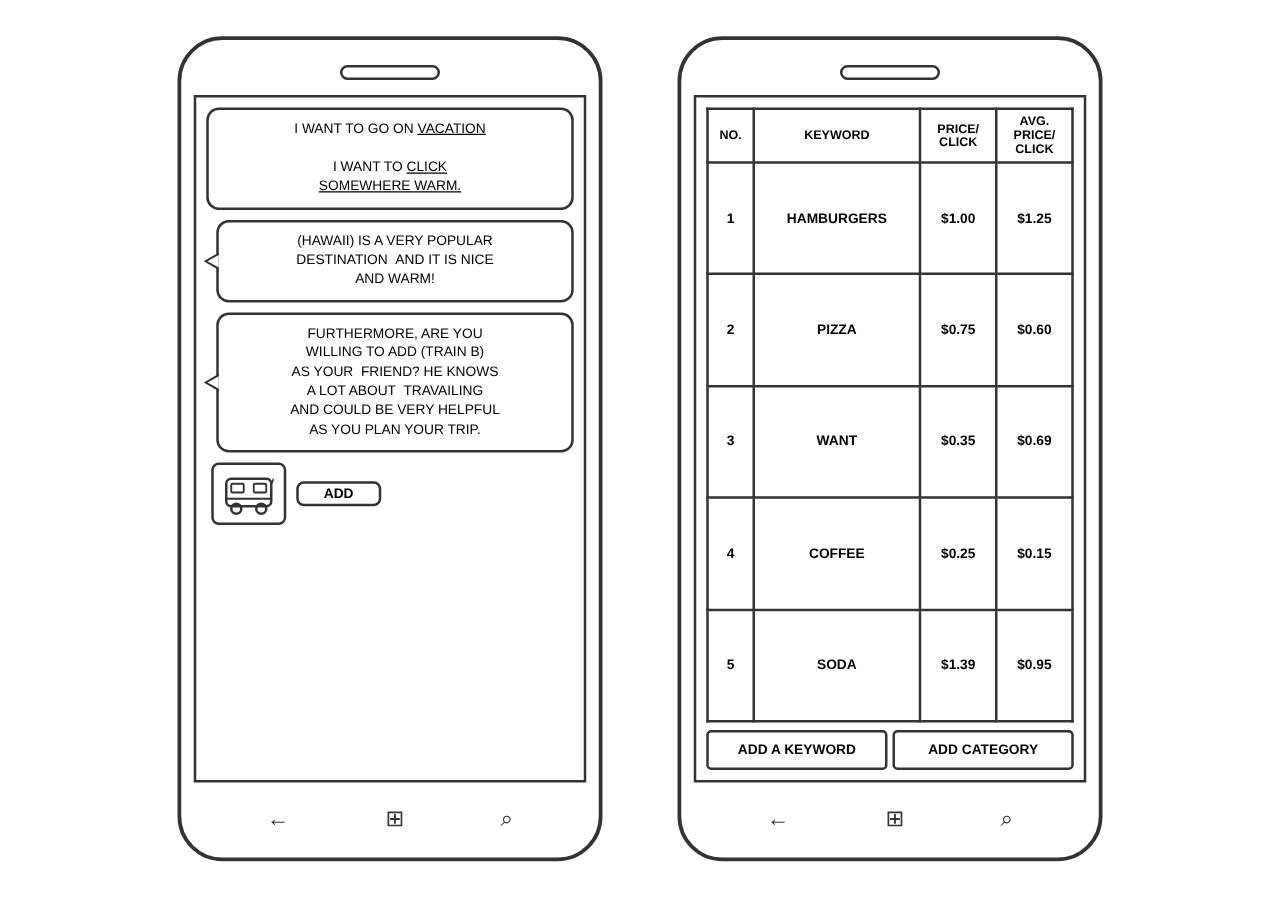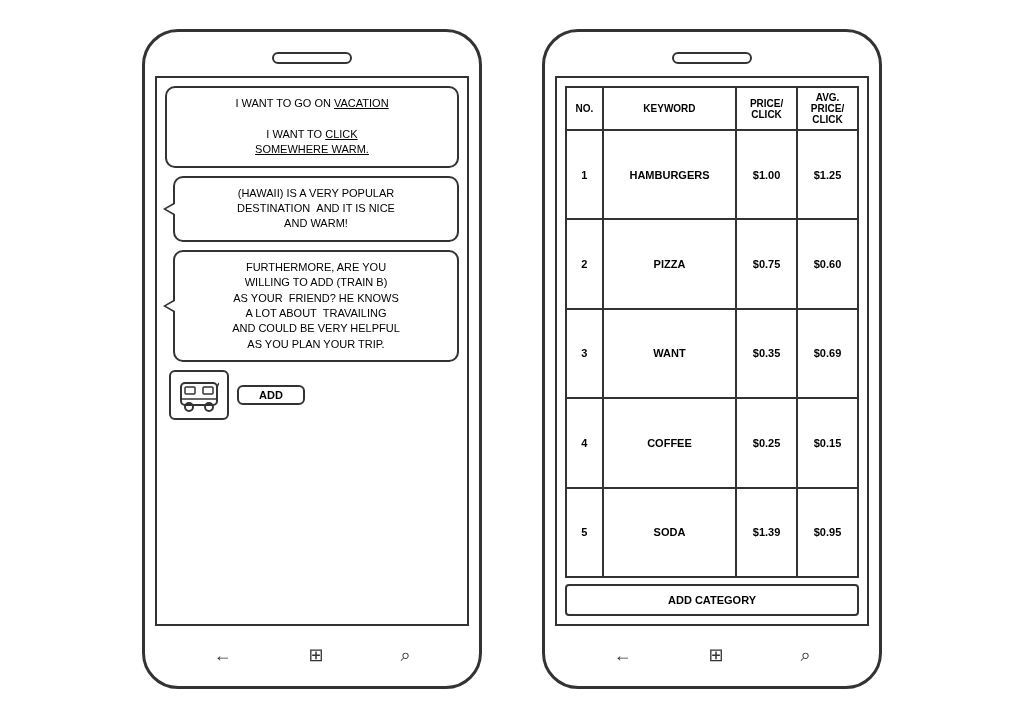--- a/index.html
+++ b/index.html
@@ -295,20 +295,21 @@
     </tr>
               <tr>
       <td>5</td>
       <td>SODA</td>
       <td>$1.39</td>
       <td>$0.95</td>
     </tr>
             </tbody>
         </table>
         <div class="bottom-buttons">
+          <button class="bottom-btn">ADD A KEYWORD</button>
           <button class="bottom-btn">ADD CATEGORY</button>
         </div>
       </div>
     </div>
     <div class="phone-bottom-bar">
       <span class="nav-icon">←</span>
       <span class="nav-icon">⊞</span>
       <span class="nav-icon">⌕</span>
     </div>
   </div>

